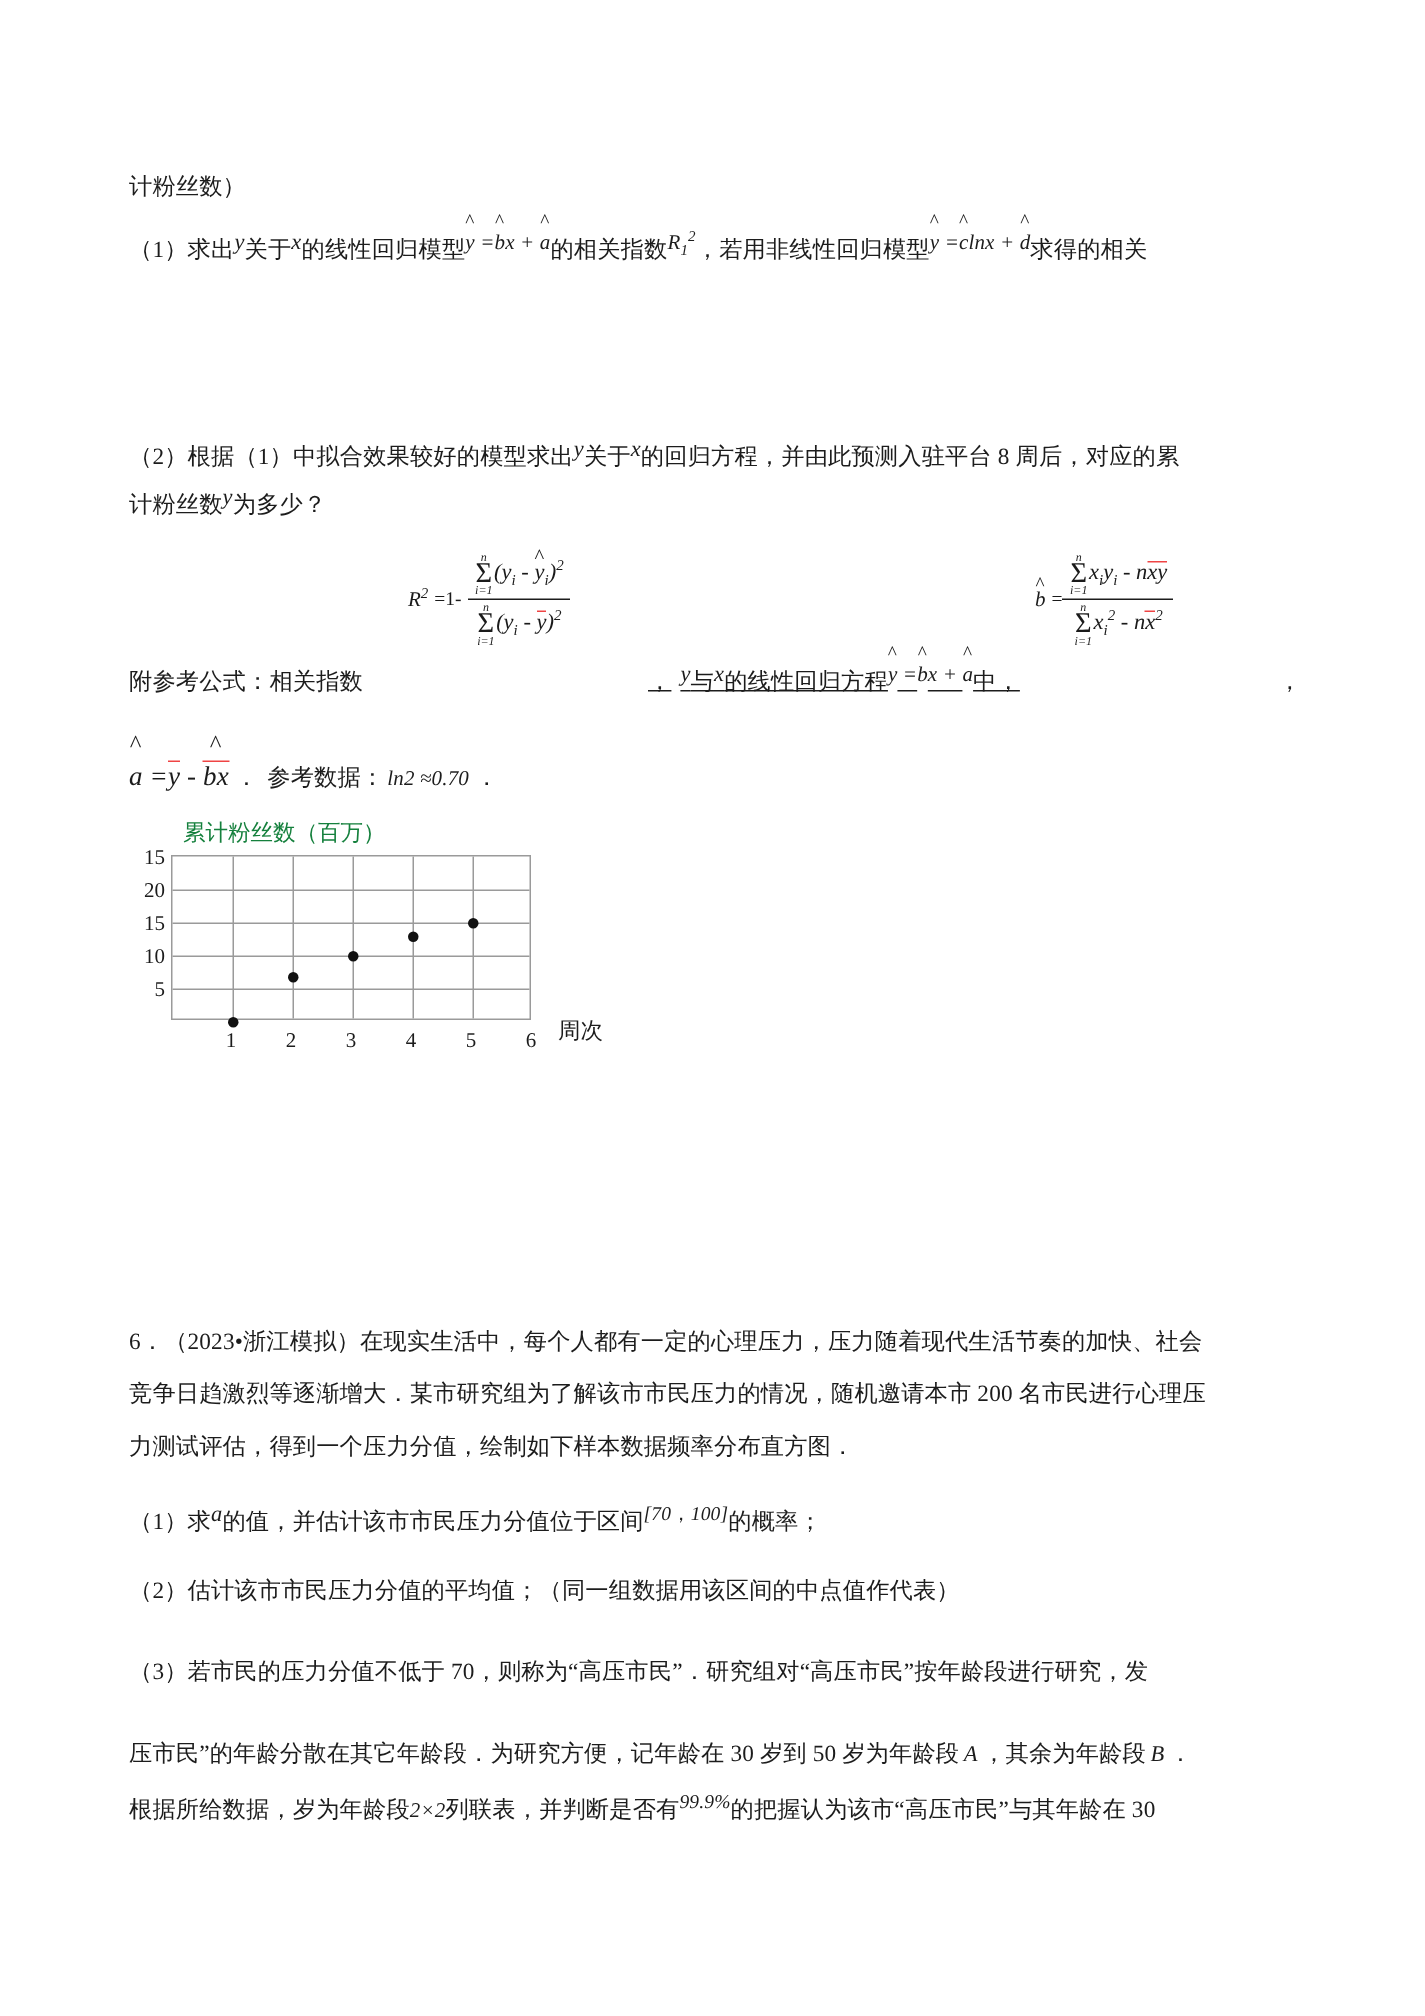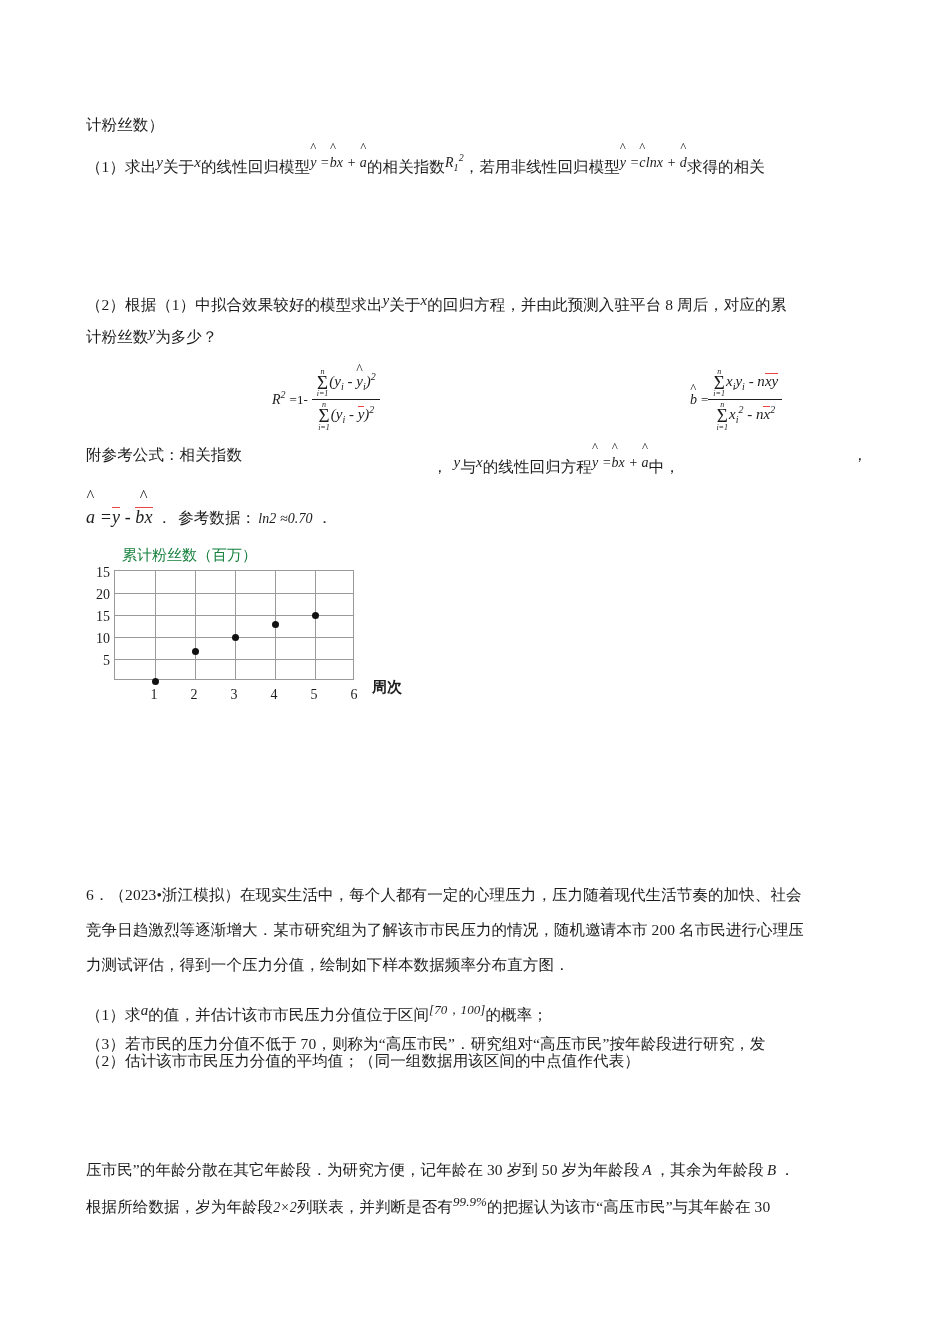--- a/index.html
+++ b/index.html
@@ -186,21 +186,20 @@
     margin-left: -3.5px;
     margin-top: -3.5px;
     border-radius: 50%;
     background: #111111;
   }
   .xaxis-label {
     position: absolute;
     font-size: 15px;
     white-space: nowrap;
     color: #1c1c1c;
-    font-weight: bold;
   }
 </style>
 </head>
 <body>
 
 <div class="page">
 
   <div class="para" style="left:86px; top:110px;">计粉丝数）</div>
 
   <div class="para" style="left:86px; top:152px;">
@@ -228,21 +227,21 @@
   <div style="position:absolute; left:690px; top:368px;">
     <span class="mi" style="font-size:14px;"><span class="hat">b</span></span>
     <span style="font-size:13px;">=</span><span class="frac">
       <span class="num"><span class="sigma"><span class="lim-top">n</span><span class="big">Σ</span><span class="lim-bot">i=1</span></span><span class="mi">x<span class="sub">i</span>y<span class="sub">i</span> - n<span class="ovl">xy</span></span></span>
       <span class="den"><span class="sigma"><span class="lim-top">n</span><span class="big">Σ</span><span class="lim-bot">i=1</span></span><span class="mi">x<span class="sub">i</span><span class="sup">2</span> - n<span class="ovl">x</span><span class="sup">2</span></span></span>
     </span>
   </div>
 
   <div class="para" style="left:86px; top:440px;">附参考公式：相关指数</div>
 
-  <div class="para" style="left:432px; top:452px;">
+  <div class="para" style="left:432px; top:440px;text-decoration:underline;">
     <span>，</span><span class="mi raise" style="margin-left:6px;">y</span><span>与</span><span class="mi raise">x</span><span>的线性回归方程</span><span class="mi raise" style="font-size:14px;"><span class="hat">y</span> =<span class="hat">b</span>x + <span class="hat">a</span></span><span>中，</span>
   </div>
 
   <div class="para" style="left:852px; top:440px;">，</div>
 
   <div class="para" style="left:86px; top:500px;">
     <span class="mi" style="font-size:18px;"><span class="hat">a</span> =<span class="ovl">y</span> - <span class="hat"><span class="ovl">bx</span></span></span><span style="margin-left:4px;">．</span><span style="margin-left:6px;">参考数据：</span><span class="mi" style="font-size:14px; margin-left:2px;">ln2 ≈0.70</span><span style="margin-left:4px;">．</span>
   </div>
 
   <div id="fans-chart">
@@ -288,21 +287,21 @@
   <div class="para" style="left:86px; top:880px;">6．（2023•浙江模拟）在现实生活中，每个人都有一定的心理压力，压力随着现代生活节奏的加快、社会</div>
   <div class="para" style="left:86px; top:915px;">竞争日趋激烈等逐渐增大．某市研究组为了解该市市民压力的情况，随机邀请本市 200 名市民进行心理压</div>
   <div class="para" style="left:86px; top:950px;">力测试评估，得到一个压力分值，绘制如下样本数据频率分布直方图．</div>
 
   <div class="para" style="left:86px; top:1000px;">
     <span>（1）求</span><span class="mi raise">a</span><span>的值，并估计该市市民压力分值位于区间</span><span class="mi raise" style="font-size:13px; top:-6px;">[70</span><span style="font-size:13px; position:relative; top:-6px;">，</span><span class="mi raise" style="font-size:13px; top:-6px;">100]</span><span>的概率；</span>
   </div>
 
   <div class="para" style="left:86px; top:1046px;">（2）估计该市市民压力分值的平均值；（同一组数据用该区间的中点值作代表）</div>
 
-  <div class="para" style="left:86px; top:1029px;">（3）若市民的压力分值不低于 70，则称为“高压市民”．研究组对“高压市民”按年龄段进行研究，发</div>
+  <div class="para" style="left:86px; top:1100px;">（3）若市民的压力分值不低于 70，则称为“高压市民”．研究组对“高压市民”按年龄段进行研究，发</div>
 
   <div class="para" style="left:86px; top:1155px;">
     <span>压市民”的年龄分散在其它年龄段．为研究方便，记年龄在 30 岁到 50 岁为年龄段</span><span class="mi" style="margin:0 3px;">A</span><span>，其余为年龄段</span><span class="mi" style="margin:0 3px;">B</span><span>．</span>
   </div>
 
   <div class="para" style="left:86px; top:1192px;">
     <span>根据所给数据，岁为年龄段</span><span class="mi" style="font-size:14px;">2×2</span><span>列联表，并判断是否有</span><span class="mi raise" style="font-size:13px; top:-6px;">99.9%</span><span>的把握认为该市“高压市民”与其年龄在 30</span>
   </div>
 
 </div>

